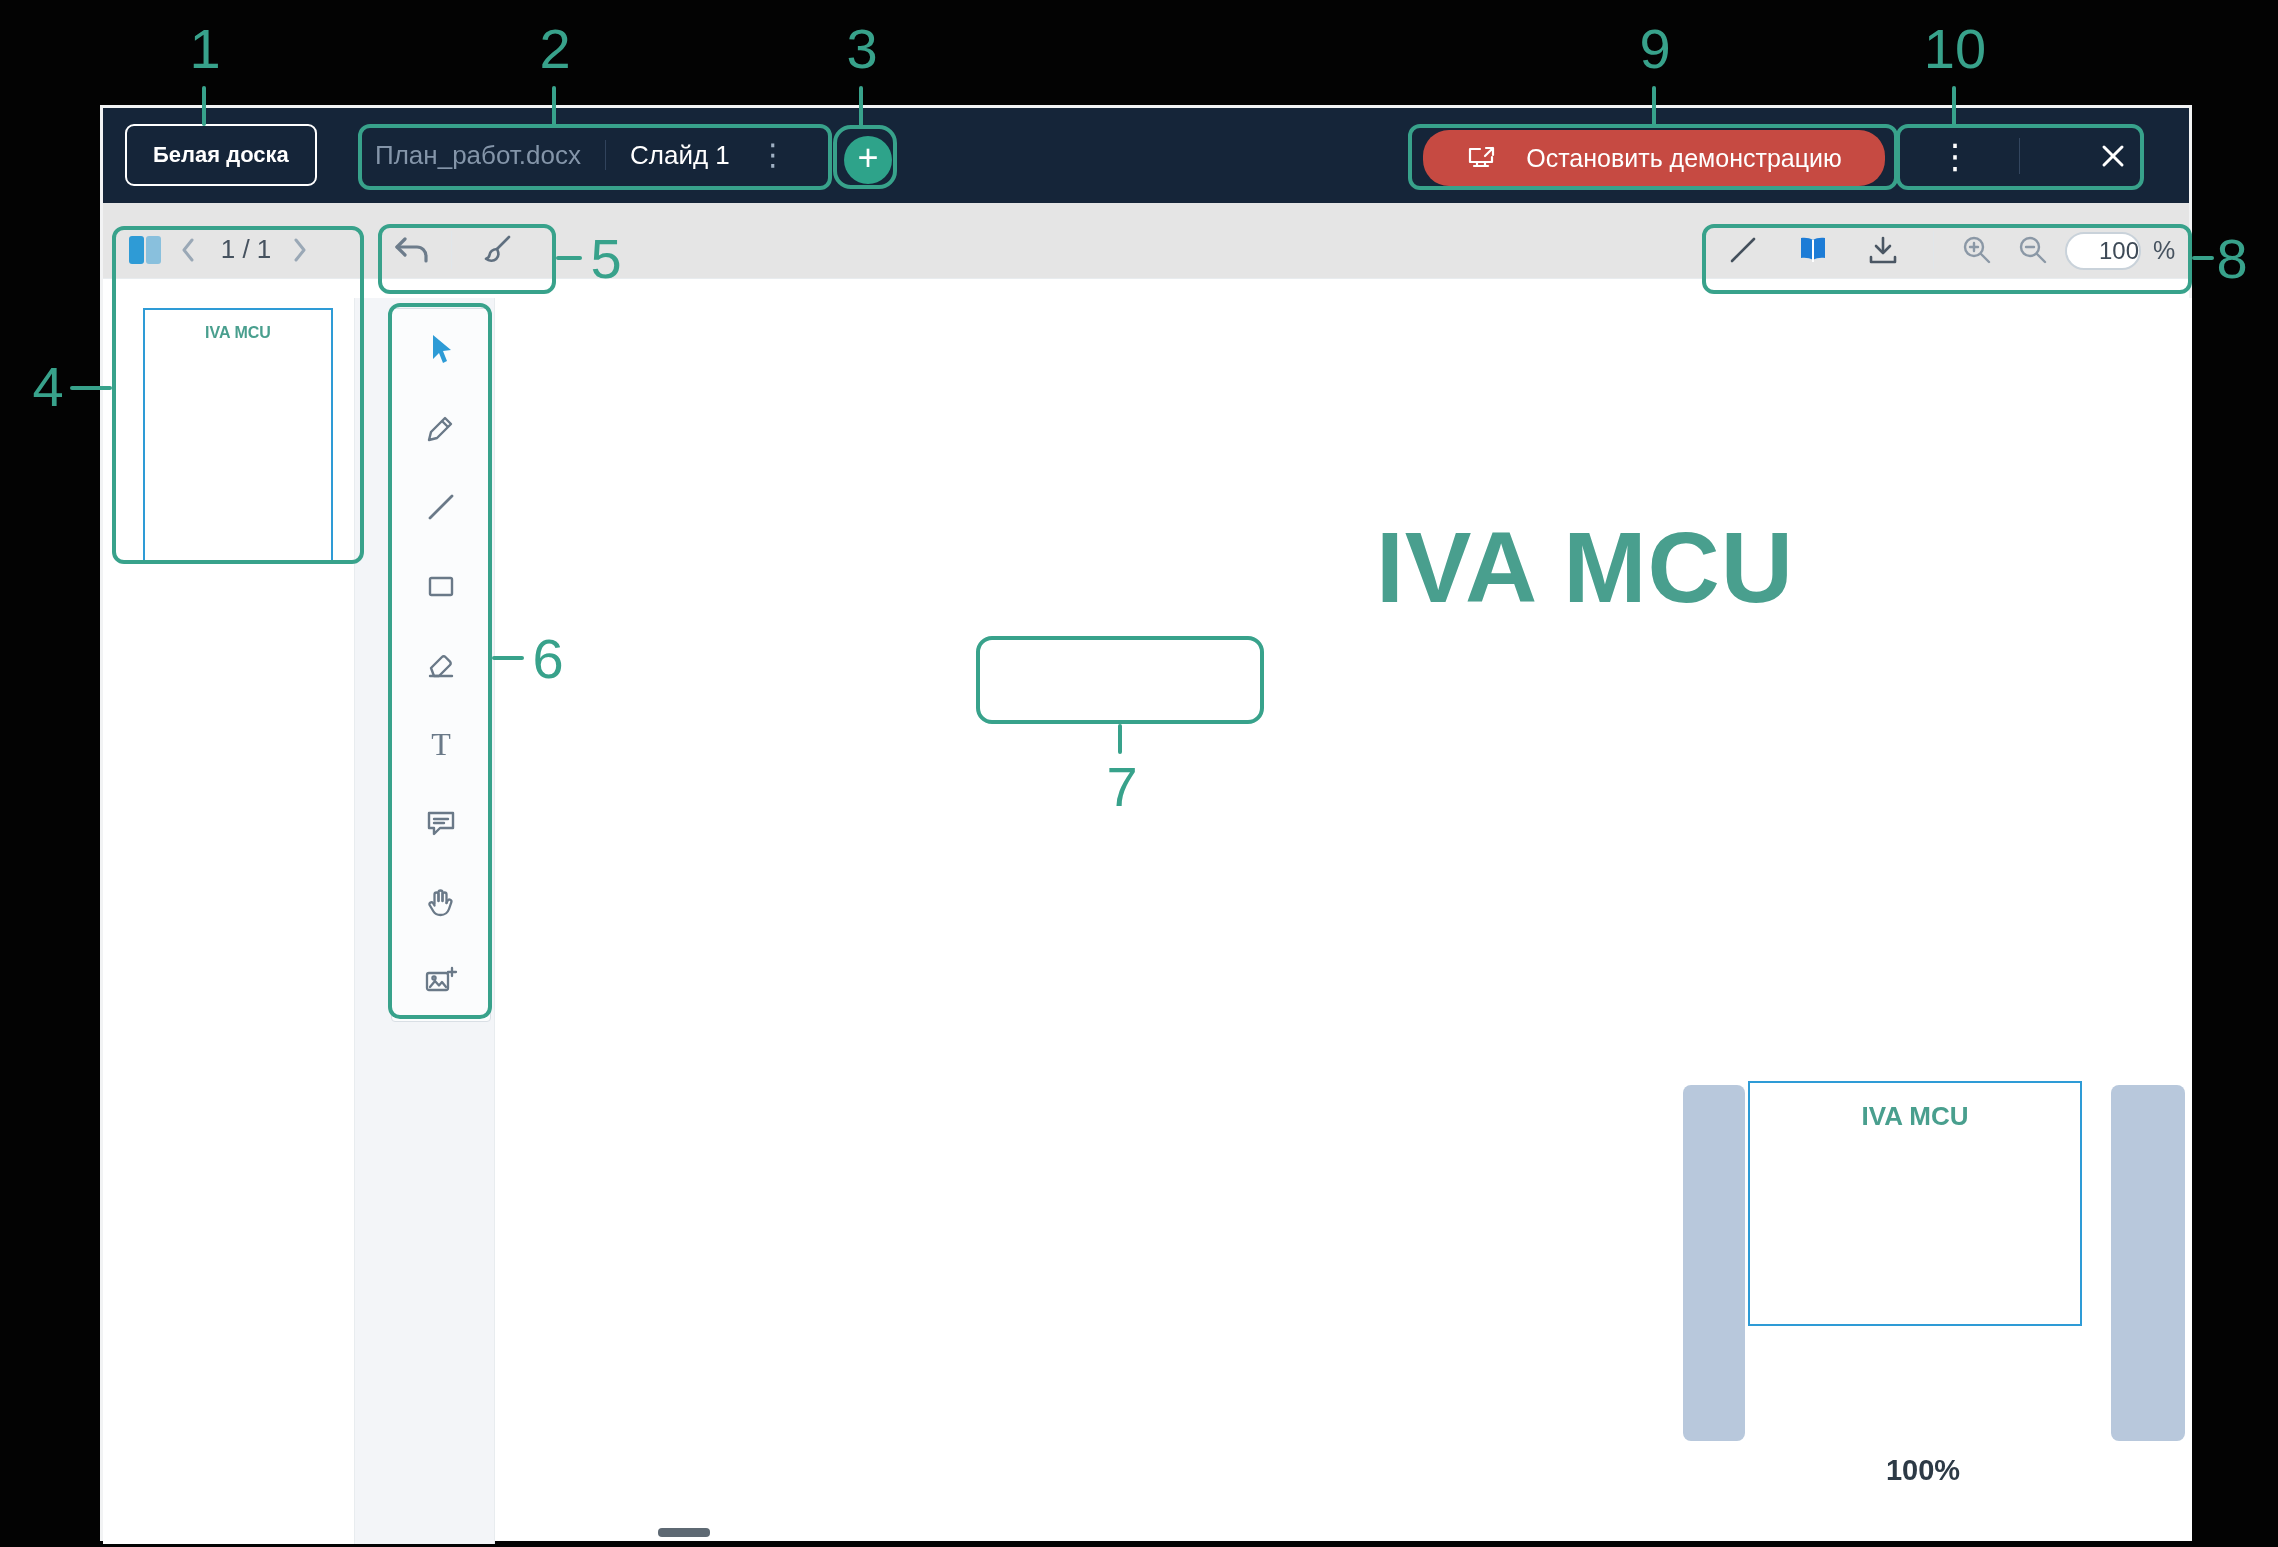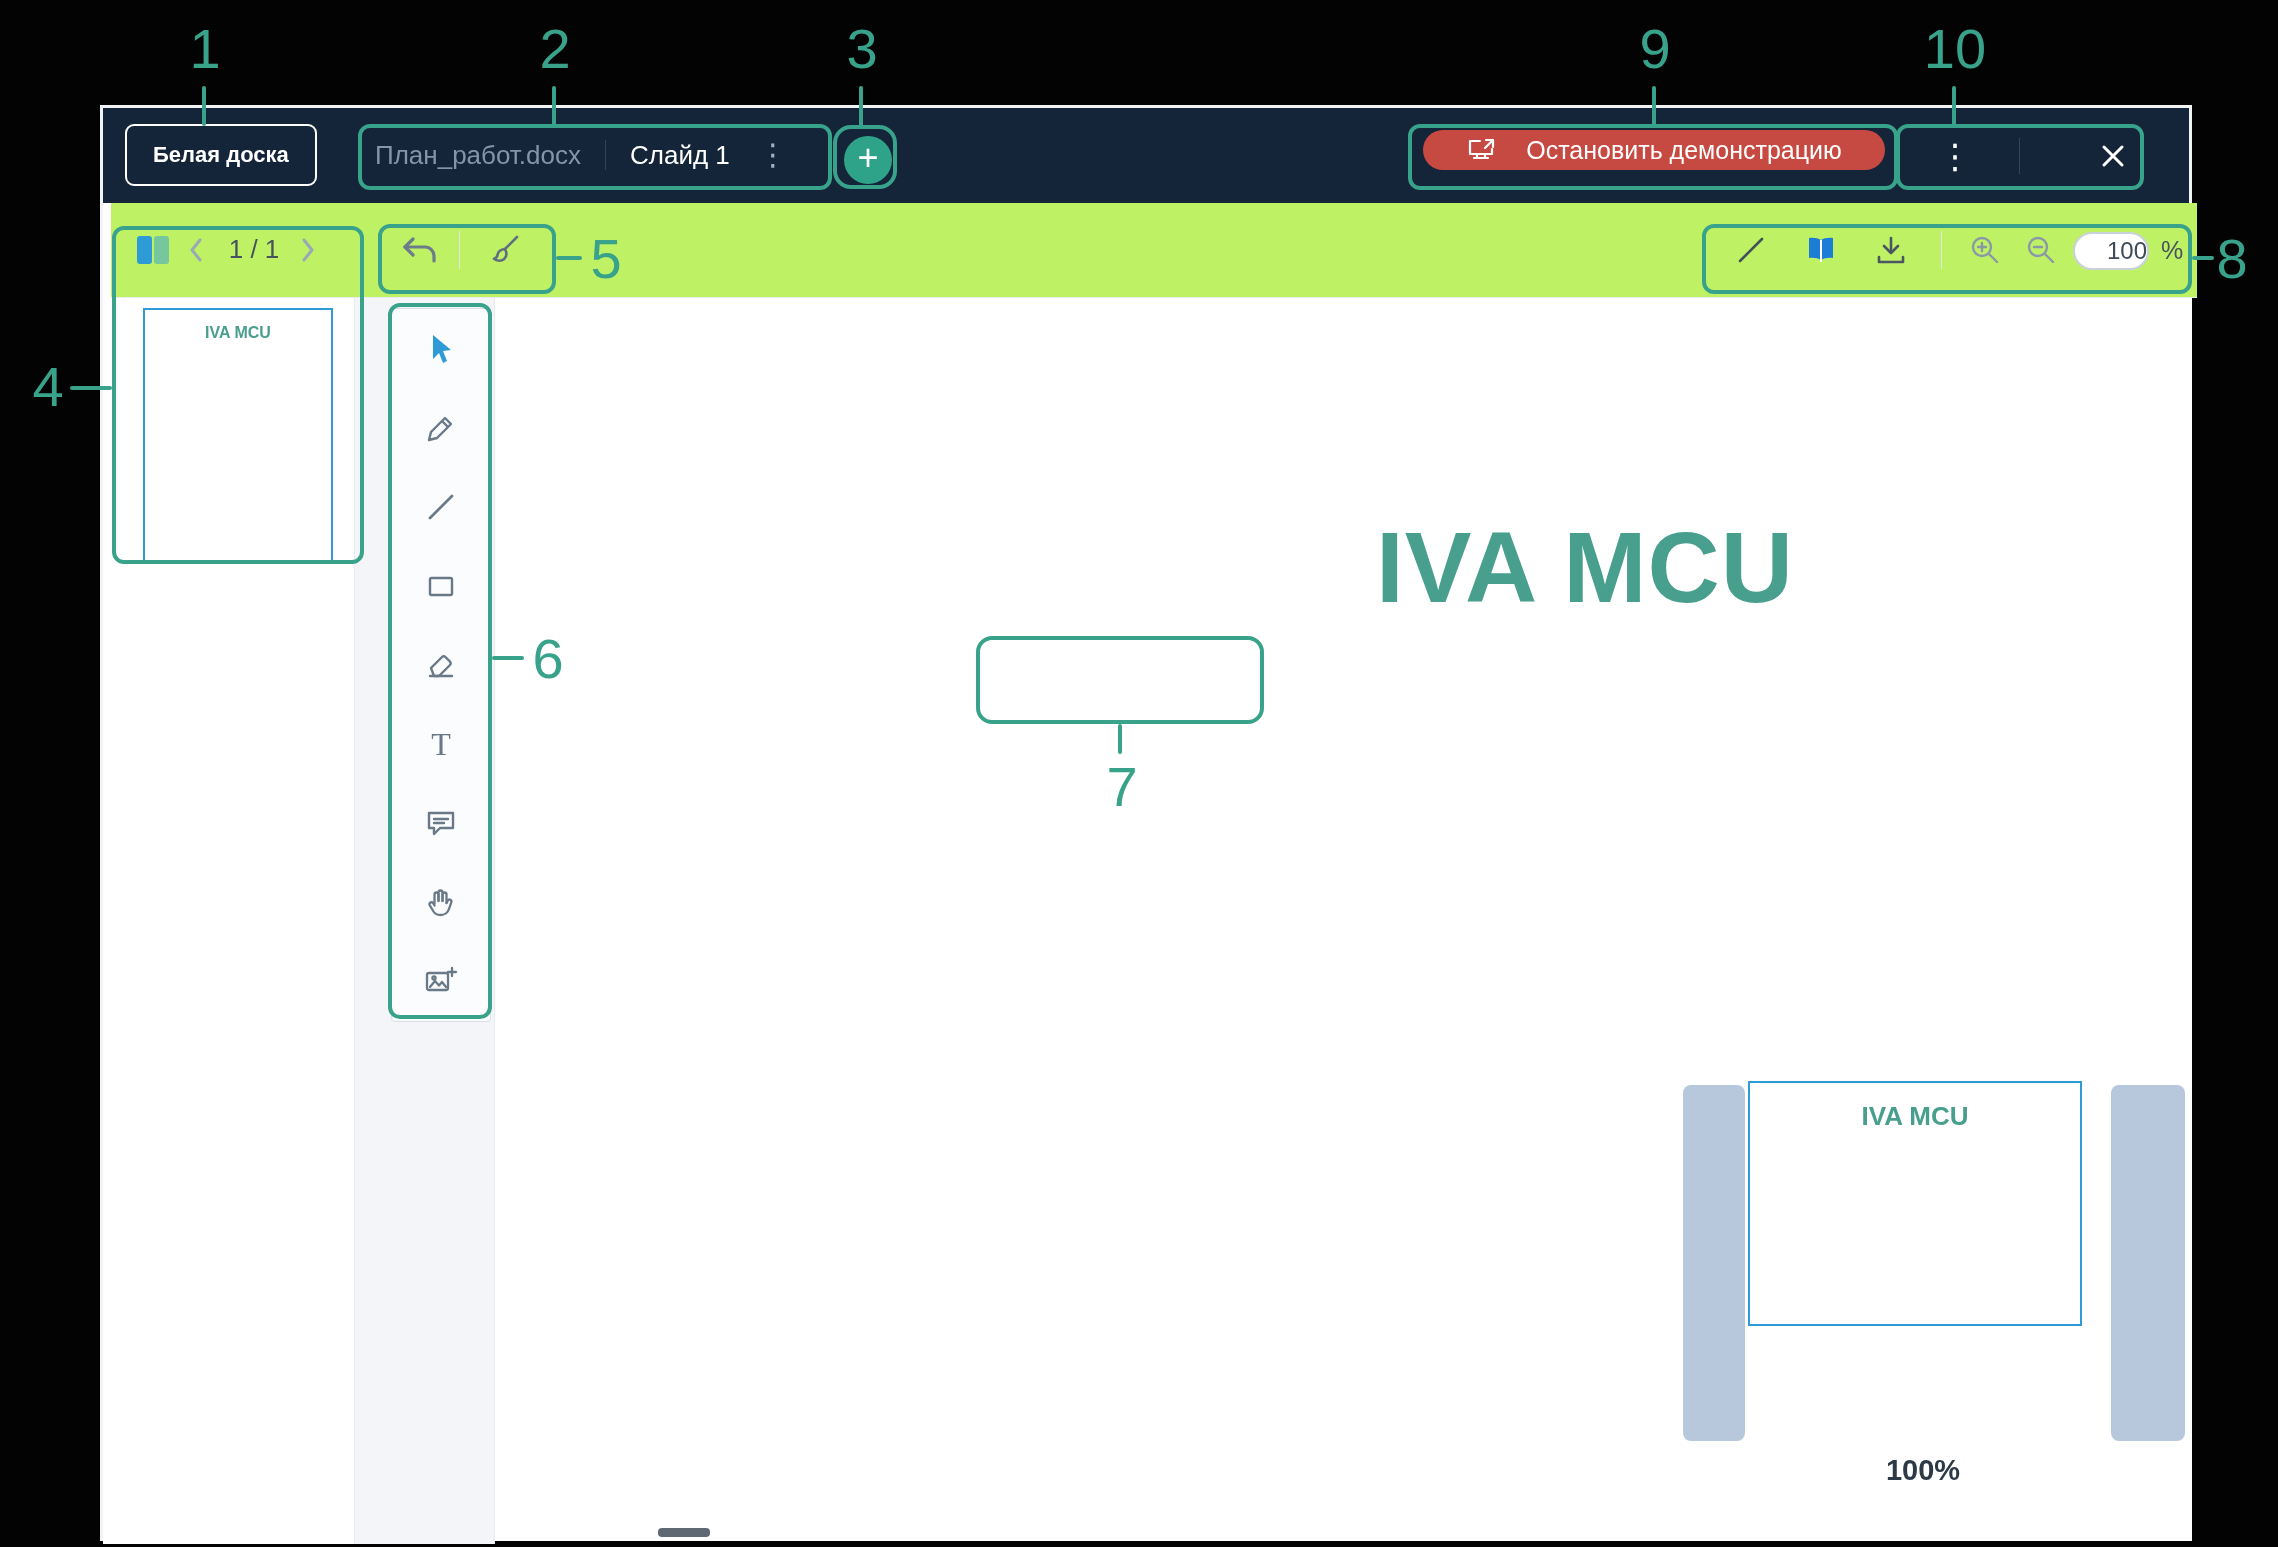--- a/index.html
+++ b/index.html
@@ -17,31 +17,31 @@
                color:#fff; font-size:22px; font-weight:600; display:flex; align-items:center; padding:0 26px;
                background:transparent; cursor:pointer; }
   .doc-group { position:absolute; left:272px; top:16px; height:62px; display:flex; align-items:center; gap:24px; }
   .doc-name { color:#8495a9; font-size:26px; cursor:pointer; }
   .vdiv-dark { width:1px; height:30px; background:#31435c; }
   .slide-label { color:#fff; font-size:26px; cursor:pointer; }
   .kebab { font-size:30px; color:#9fb0c3; line-height:1; cursor:pointer; padding:0 4px; }
   .plus-btn { position:absolute; left:741px; top:28px; width:48px; height:48px; border-radius:50%;
               background:#2ea38a; color:#fff; font-size:36px; font-weight:300; display:flex;
               align-items:center; justify-content:center; cursor:pointer; line-height:1; padding-bottom:4px;}
-  .stop-btn { position:absolute; left:1320px; top:22px; width:462px; height:40px; background:#c64a42;
+  .stop-btn { position:absolute; left:1320px; top:22px; width:462px; height:56px; background:#c64a42;
               border-radius:26px; color:#fff; font-size:25px; display:flex; align-items:center;
               justify-content:center; gap:30px; cursor:pointer; }
   .topbar-kebab { position:absolute; left:1832px; top:26px; width:40px; height:44px; color:#fff;
                   font-size:34px; text-align:center; cursor:pointer; line-height:44px;}
   .topbar-vdiv { position:absolute; left:1916px; top:30px; width:1px; height:36px; background:#33465f; }
   .close-btn { position:absolute; left:1988px; top:32px; width:44px; height:32px; display:flex;
                align-items:center; justify-content:center; cursor:pointer; }
 
   
-  .row2 { position:absolute; left:8px; top:95px; width:100%; height:95px; background:#bef264;
+  .row2 { position:absolute; left:0; top:95px; width:100%; height:76px; background:#e5e5e5;
           border-bottom:1px solid #e8ecef; }
   .icon-btn { position:absolute; display:flex; align-items:center; justify-content:center; cursor:pointer; }
   .page-indicator { position:absolute; left:104px; top:31px; width:78px; text-align:center;
                     font-size:26px; color:#46525f; }
   .vdiv-light { position:absolute; width:1px; height:38px; top:28px; background:#e1e6ea; }
   .zoom-pill { position:absolute; left:1962px; top:29px; width:76px; height:38px; border:2px solid #c9d2da;
                border-radius:19px; font-size:24px; color:#3e4a57; display:flex; align-items:center;
                justify-content:flex-end; cursor:pointer; background:#fff;}
   .percent { position:absolute; left:2050px; top:33px; font-size:25px; color:#46525f; }
 

